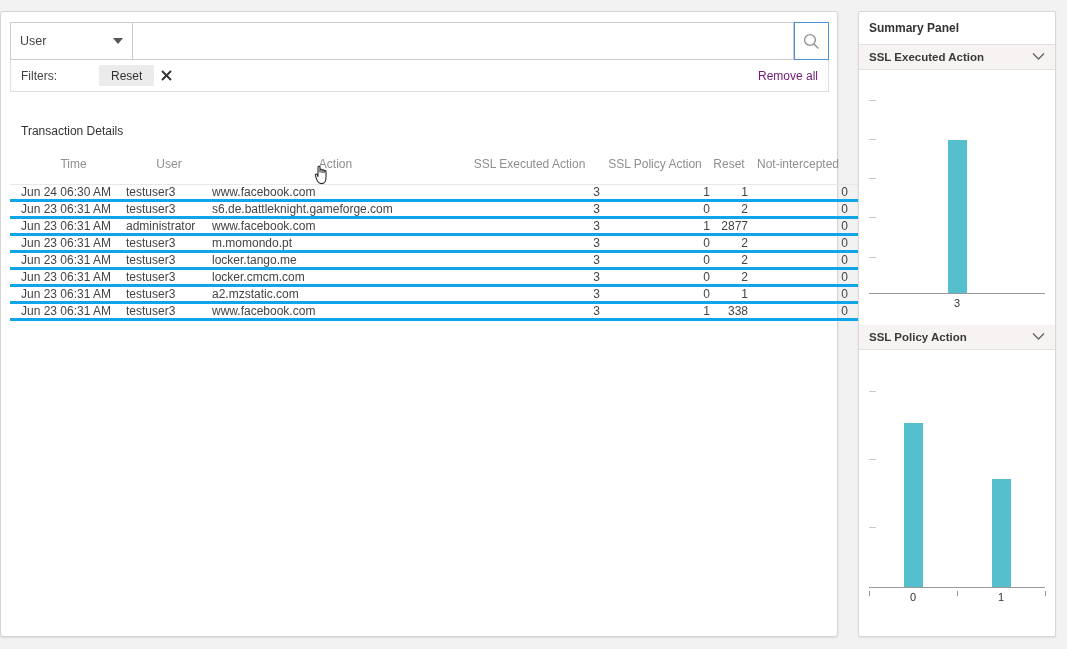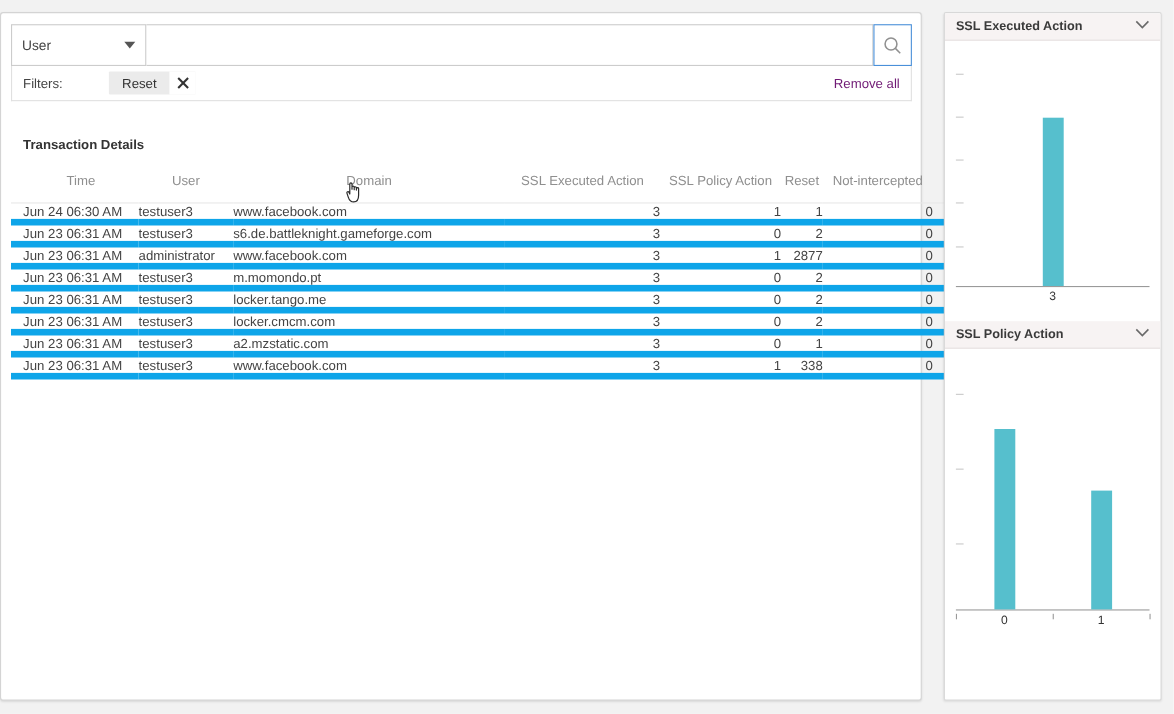--- a/index.html
+++ b/index.html
@@ -142,21 +142,21 @@
     color: #701a75;
     cursor: pointer;
   }
 
   
   .table-title {
     position: absolute;
     left: 20px;
     top: 112px;
     font-size: 12px;
-    font-weight: bold;
+    font-weight: normal;
     color: #333333;
     text-align: center;
   }
   .txn-table {
     position: absolute;
     left: 9px;
     top: 140px;
     width: 819px;
     border-collapse: collapse;
     table-layout: fixed;
@@ -166,21 +166,21 @@
     font-weight: normal;
     color: #8f8f8f;
     text-align: center;
     padding: 5px 0 13px 0;
     border-bottom: 1px solid #e8e8e8;
   }
   .txn-table td {
     font-size: 12px;
     color: #444444;
     padding: 0 0;
-    border-bottom: 6px solid #0ea5e9;
+    border-bottom: 3px solid #0ea5e9;
     white-space: nowrap;
     overflow: hidden;
     text-overflow: ellipsis;
   }
   .c-time  { width: 105px; padding-left: 11px !important; }
   .c-user  { width: 86px; }
   .c-dom   { width: 247px; }
   .c-exec  { width: 141px; text-align: right; }
   .c-pol   { width: 110px; text-align: right; }
   .c-reset { width: 38px;  text-align: right; }
@@ -332,21 +332,21 @@
       <span class="remove-all">Remove all</span>
     </div>
 
     <div class="table-title">Transaction Details</div>
 
     <table class="txn-table">
       <thead>
         <tr>
           <th class="c-time">Time</th>
           <th class="c-user">User</th>
-          <th class="c-dom">Domain</th>
+          <th class="c-dom">Action</th>
           <th class="c-exec">SSL Executed Action</th>
           <th class="c-pol">SSL Policy Action</th>
           <th class="c-reset">Reset</th>
           <th class="c-nint">Not-intercepted</th>
         </tr>
       </thead>
       <tbody>
           <tr>
             <td class="c-time">Jun 24 06:30 AM</td>
             <td class="c-user">testuser3</td>
@@ -427,20 +427,21 @@
         <path d="M4,9 L4,3.2 C4,2 6,2 6,3.2 L6,8 L6,6 C6,4.9 8,4.9 8,6 L8,8.4 L8,6.6
                  C8,5.5 10,5.5 10,6.6 L10,8.8 L10,7.4 C10,6.4 12,6.4 12,7.4 L12,13.5
                  C12,17.5 10,19.6 7.6,19.6 C5.2,19.6 3.4,17.8 2.6,15.2
                  L1.4,11.6 C1,10.4 2.6,9.6 3.2,10.8 L4,12.4 Z" fill="#ffffff" stroke="#2b2b2b" stroke-width="1.1" stroke-linejoin="round"></path>
       </svg>
     </span>
 
   </div>
 
   <div class="summary-panel">
+    <div class="summary-title">Summary Panel</div>
 
     <div class="section-header">
       <span class="hdr-label">SSL Executed Action</span>
       <span class="chev">
         <svg width="13" height="9" viewBox="0 0 13 9">
           <polyline points="1,1.5 6.5,7 12,1.5" fill="none" stroke="#6a6a6a" stroke-width="1.5"></polyline>
         </svg>
       </span>
     </div>
     <div class="chart-box">

